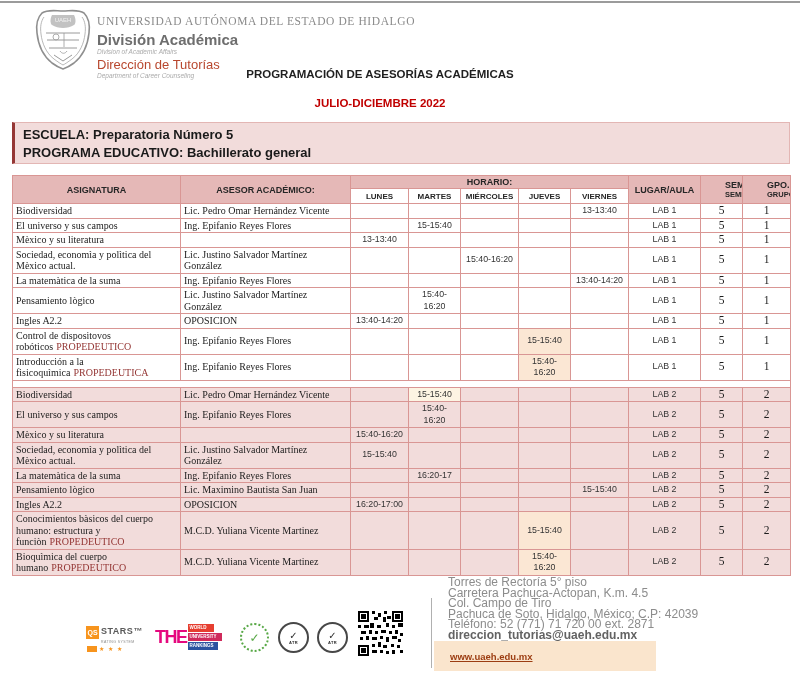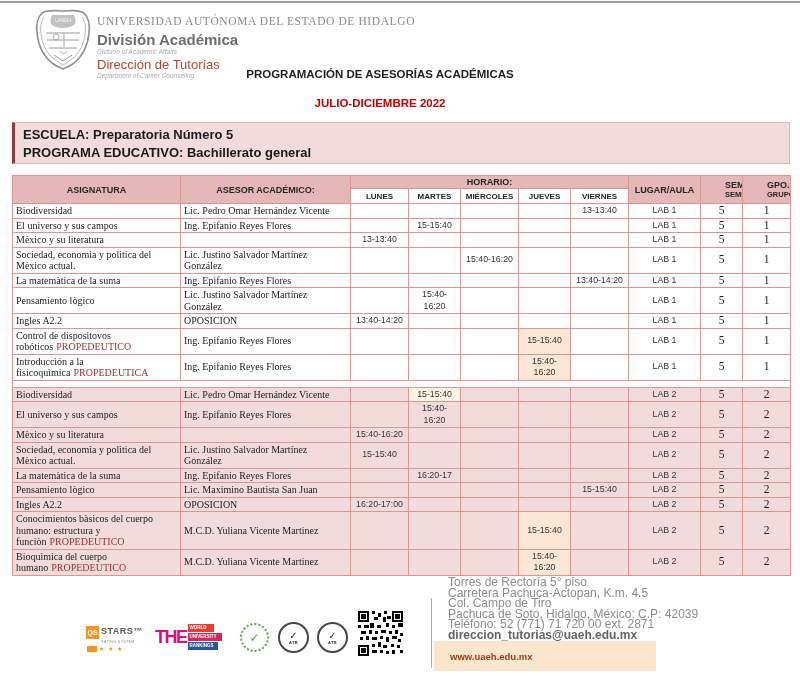--- a/index.html
+++ b/index.html
@@ -76,21 +76,21 @@
               display:flex; flex-direction:column; align-items:center; justify-content:center; top:622px; }
   .iso-1 { left:278px; } .iso-2 { left:317px; }
   .iso-check { font-size:10px; line-height:9px; color:#2e2e2e; }
   .iso-txt { font-size:4px; font-weight:bold; color:#2e2e2e; letter-spacing:0.3px; }
   .qr { left:358px; top:611px; width:45px; height:45px; }
   .v-divider { position:absolute; left:431px; top:598px; width:1px; height:70px; background:#b0b0b0; }
   .addr { position:absolute; left:448px; top:577px; font-size:12px; line-height:10.5px; color:#8c8c8c; }
   .addr .email { font-weight:bold; color:#636363; }
   .web-box { position:absolute; left:434px; top:641px; width:222px; height:30px; background:#fae5cd;
              display:flex; align-items:center; padding-left:16px; }
-  .web-link { font-size:9.5px; font-weight:bold; color:#9c3d12; }
+  .web-link { font-size:9.5px; font-weight:bold; color:#9c3d12;text-decoration:underline; }
 </style>
 </head>
 <body>
 
 <div class="page">
   <div class="top-rule"></div>
 
   <svg class="crest" viewBox="0 0 58 64">
     <path d="M8 6 C4 10 2 18 3 26 C4 36 8 48 18 56 C22 59 26 61 29 62 C32 61 36 59 40 56 C50 48 54 36 55 26 C56 18 54 10 50 6 C44 2 36 4 29 4 C22 4 14 2 8 6 Z" fill="none" stroke="#8f8f8f" stroke-width="1.6"></path>
     <path d="M10 10 C7 14 6 20 7 27 C8 36 12 46 20 52 C24 55 27 57 29 58 C31 57 34 55 38 52 C46 46 50 36 51 27 C52 20 51 14 48 10" fill="none" stroke="#a6a6a6" stroke-width="0.8"></path>

